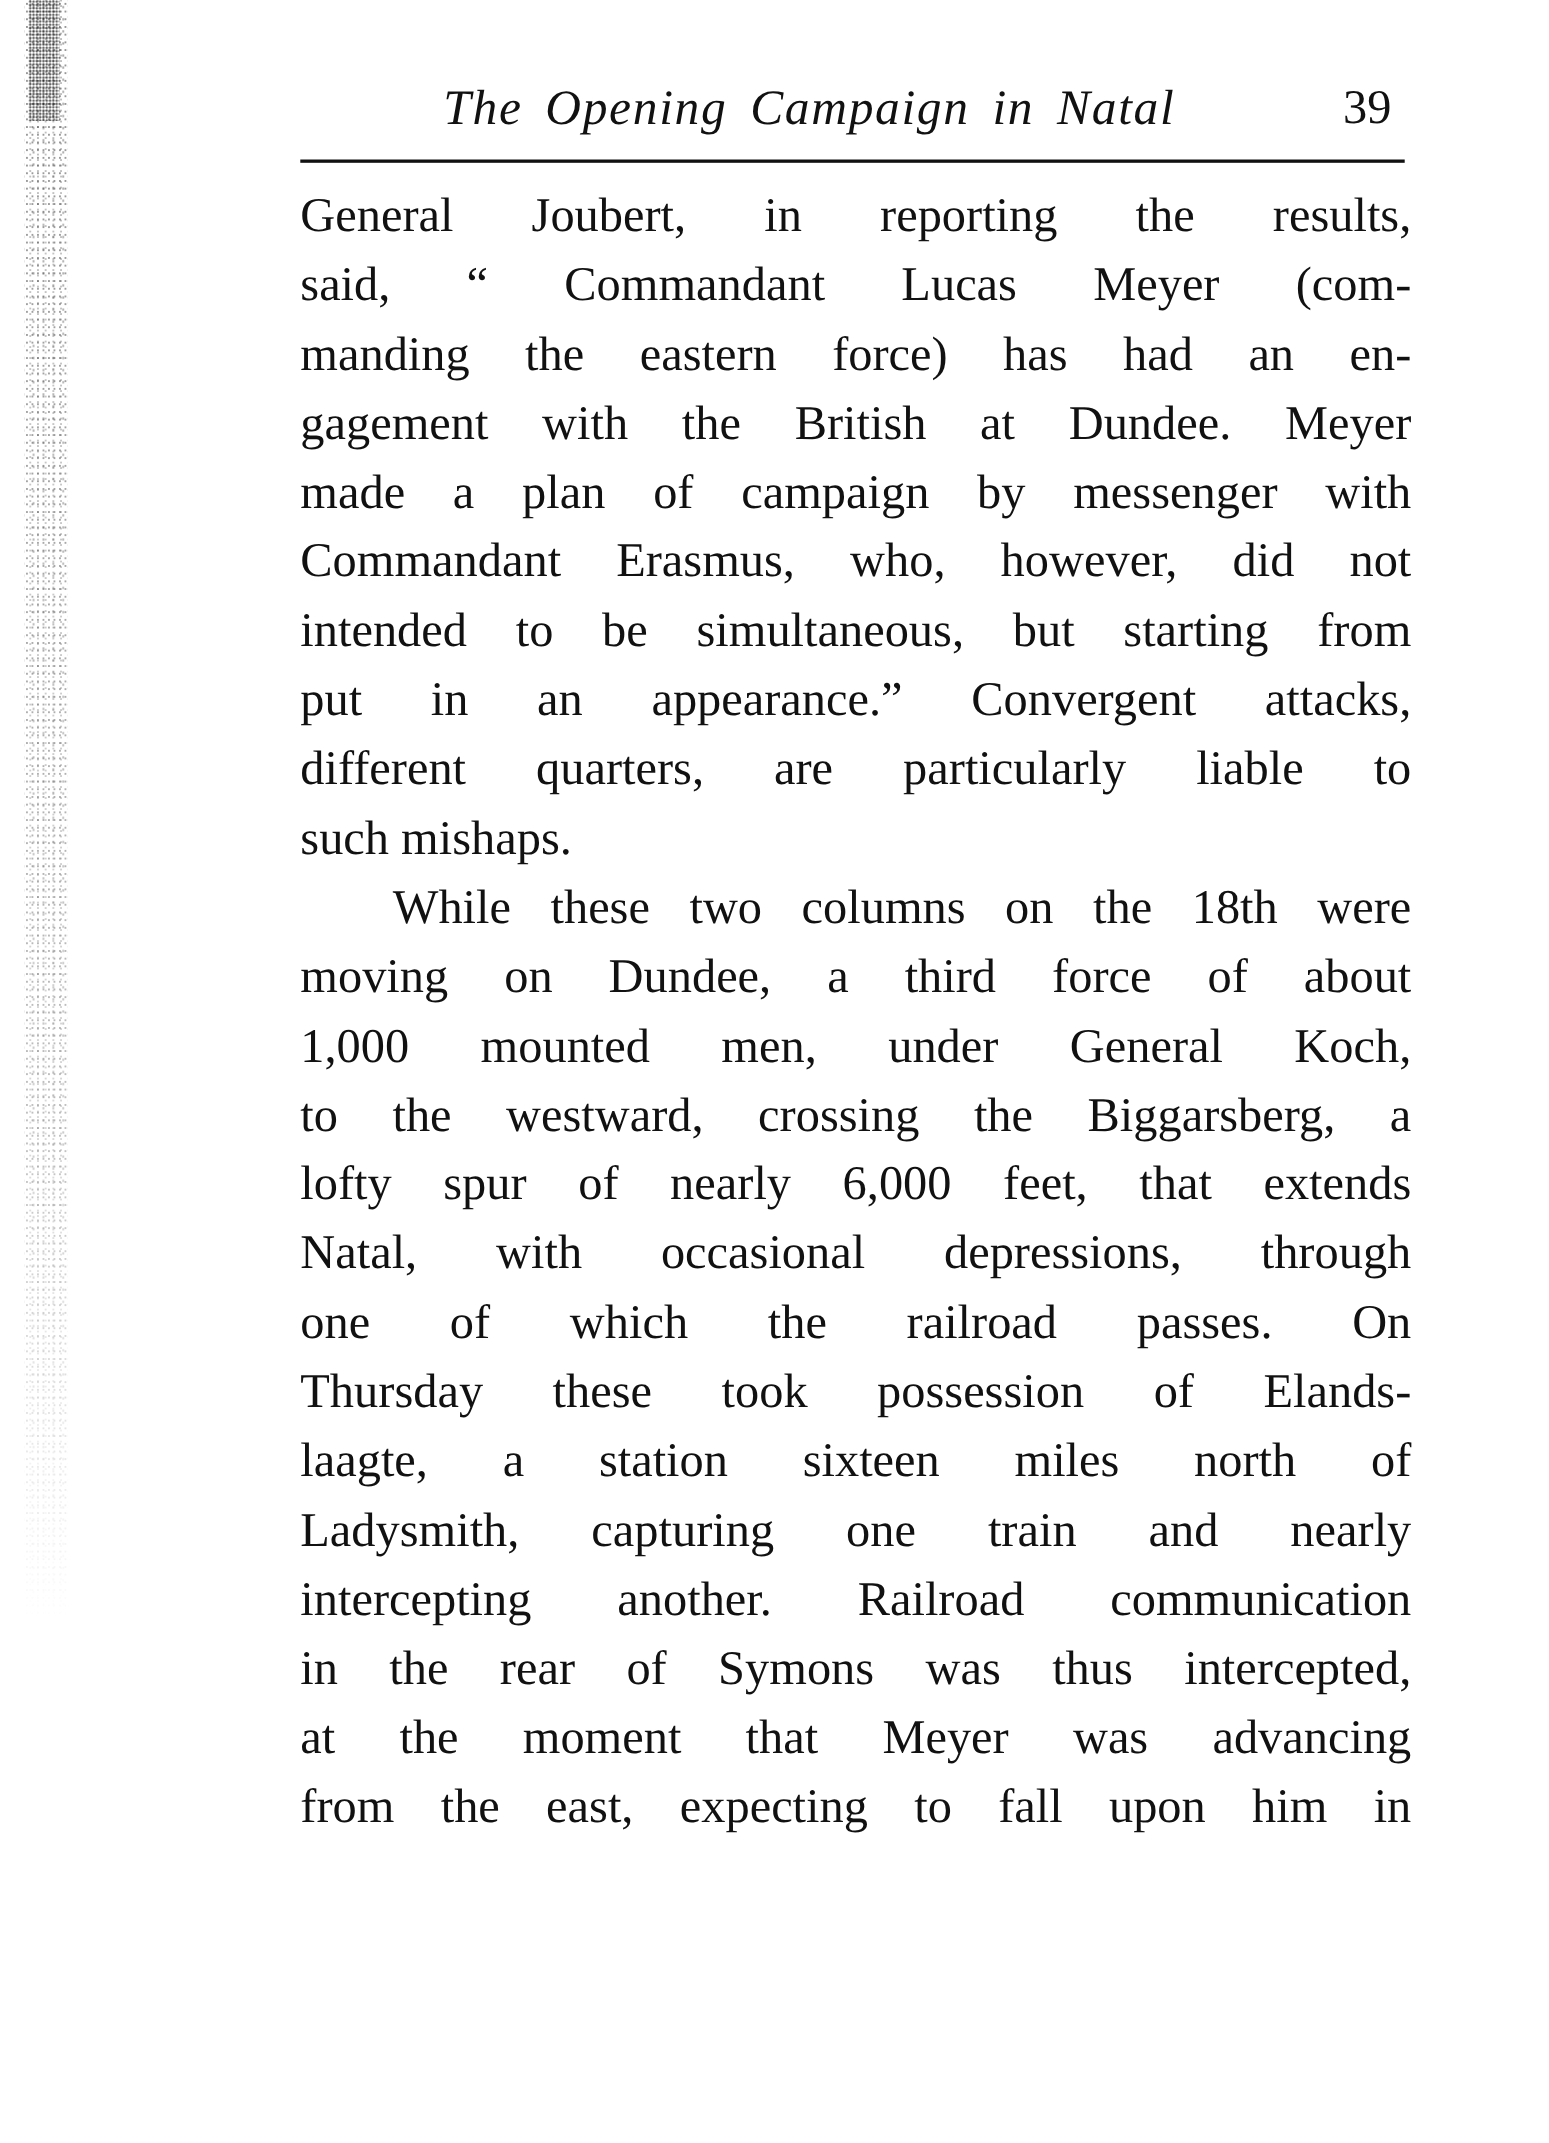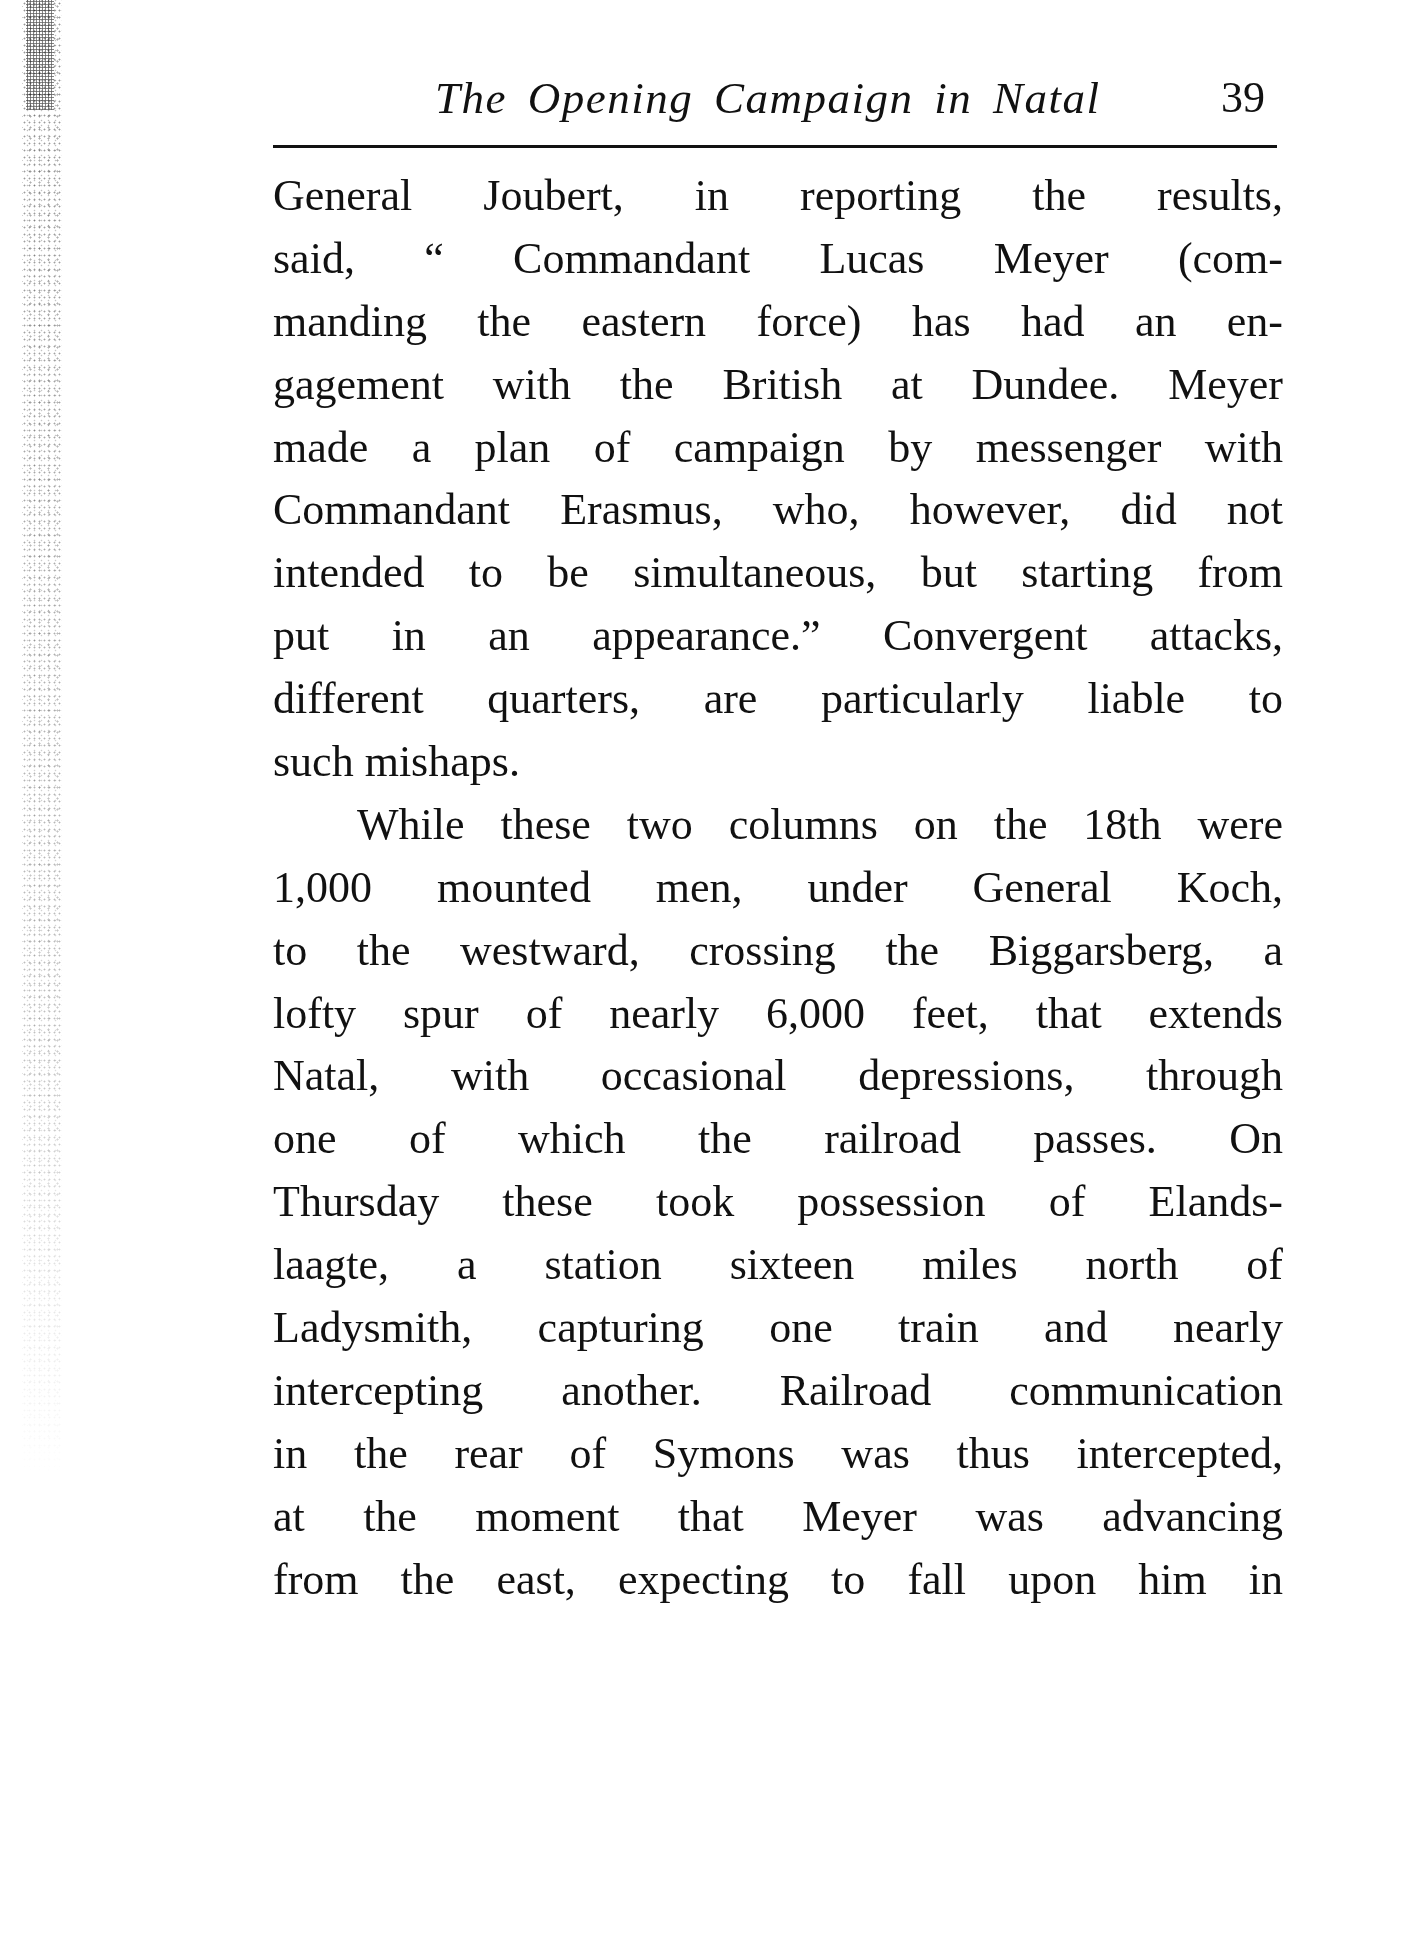--- a/index.html
+++ b/index.html
@@ -51,21 +51,20 @@
   .running-title {
     position: absolute;
     left: 130px;
     top: 0;
     font-style: italic;
     font-size: 45px;
     line-height: 56px;
     letter-spacing: 1.5px;
     word-spacing: 8px;
     white-space: nowrap;
-    margin-left: 32px;
   }
   .page-number {
     position: absolute;
     right: 12px;
     top: 0;
     font-size: 44px;
     line-height: 56px;
     white-space: nowrap;
   }
   .head-rule {
@@ -151,20 +150,23 @@
       </div>
     <div class="line last">
         <span>such mishaps.</span>
       </div>
   </div>
   <div>
     <div class="line indent">
         <span>While these two columns on the 18th were</span>
       </div>
     <div class="line">
+        <span>moving on Dundee, a third force of about</span>
+      </div>
+    <div class="line">
         <span>1,000 mounted men, under General Koch,</span>
       </div>
     <div class="line">
         <span>to the westward, crossing the Biggarsberg, a</span>
       </div>
     <div class="line">
         <span>lofty spur of nearly 6,000 feet, that extends</span>
       </div>
     <div class="line">
         <span>Natal, with occasional depressions, through</span>

